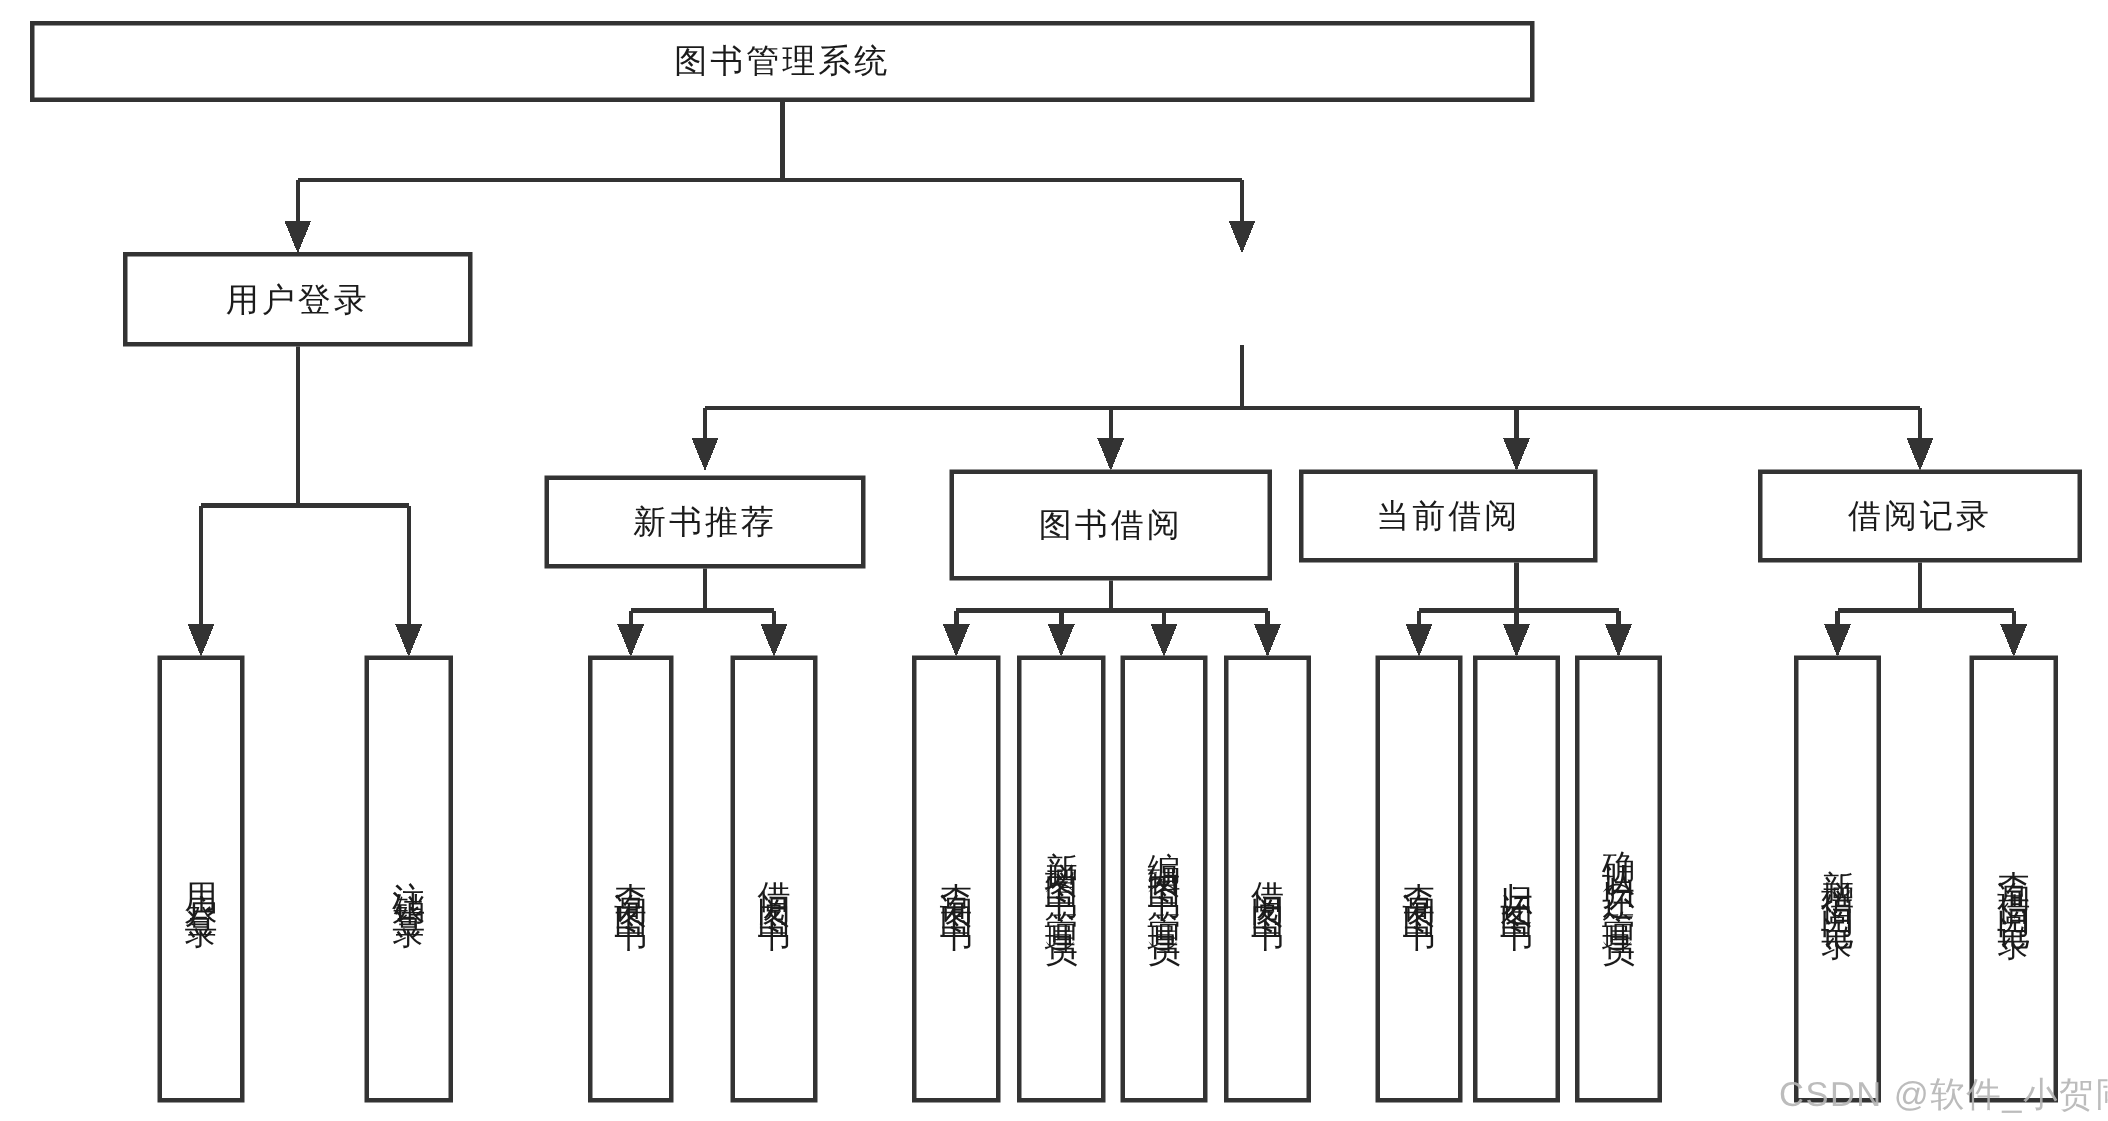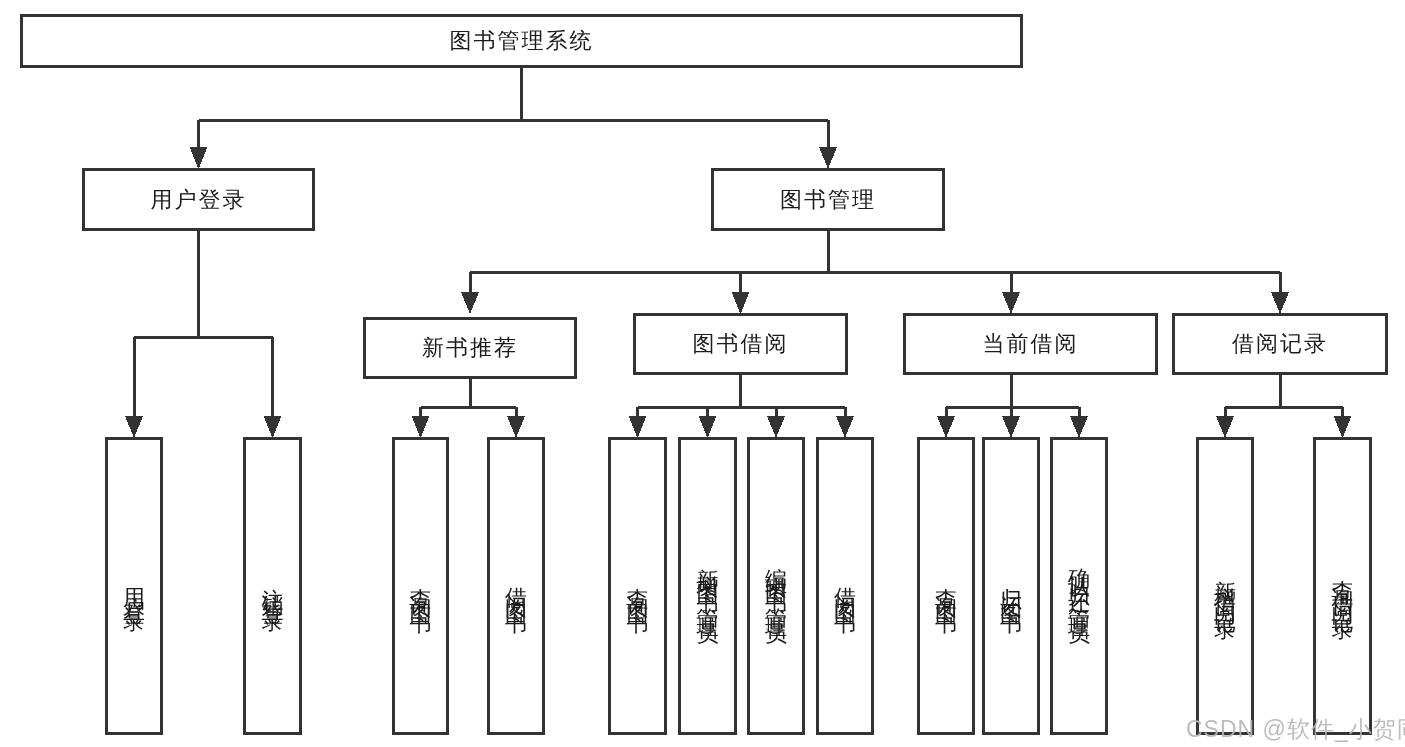--- a/index.html
+++ b/index.html
@@ -17,22 +17,22 @@
     writing-mode:vertical-rl;text-orientation:mixed;
     font-size:22px;line-height:1;letter-spacing:8px;white-space:nowrap;
   }
   
   #node-root{left:20px;top:14px;width:1003px;height:54px;}
   
   #node-l2-user{left:82px;top:168px;width:233px;height:63px;}
   #node-l2-book{left:711px;top:168px;width:234px;height:63px;}
   
   #node-l3-recommend{left:363px;top:317px;width:214px;height:62px;}
-  #node-l3-borrow{left:633px;top:313px;width:215px;height:62px;}
-  #node-l3-current{left:903px;top:313px;width:255px;height:62px;}
+  #node-l3-borrow{left:633px;top:313px;width:215px;height:74px;}
+  #node-l3-current{left:866px;top:313px;width:199px;height:62px;}
   #node-l3-records{left:1172px;top:313px;width:216px;height:62px;}
   
   .leaf{top:437px;height:298px;width:58px;}
   #leaf-user-login{left:105px;}
   #leaf-user-logout{left:243px;width:59px;}
   #leaf-rec-query{left:392px;width:57px;}
   #leaf-rec-borrow{left:487px;}
   #leaf-bor-query{left:608px;width:59px;}
   #leaf-bor-add{left:678px;width:59px;}
   #leaf-bor-edit{left:747px;}
@@ -103,23 +103,20 @@
     </g>
   </svg>
 
   <div class="node h-node" id="node-root">
     <span>图书管理系统</span>
   </div>
 
   <div class="node h-node" id="node-l2-user">
     <span>用户登录</span>
   </div>
-  <div class="node h-node" id="node-l2-book">
-    <span>图书管理</span>
-  </div>
 
   <div class="node h-node" id="node-l3-recommend">
     <span>新书推荐</span>
   </div>
   <div class="node h-node" id="node-l3-borrow">
     <span>图书借阅</span>
   </div>
   <div class="node h-node" id="node-l3-current">
     <span>当前借阅</span>
   </div>

